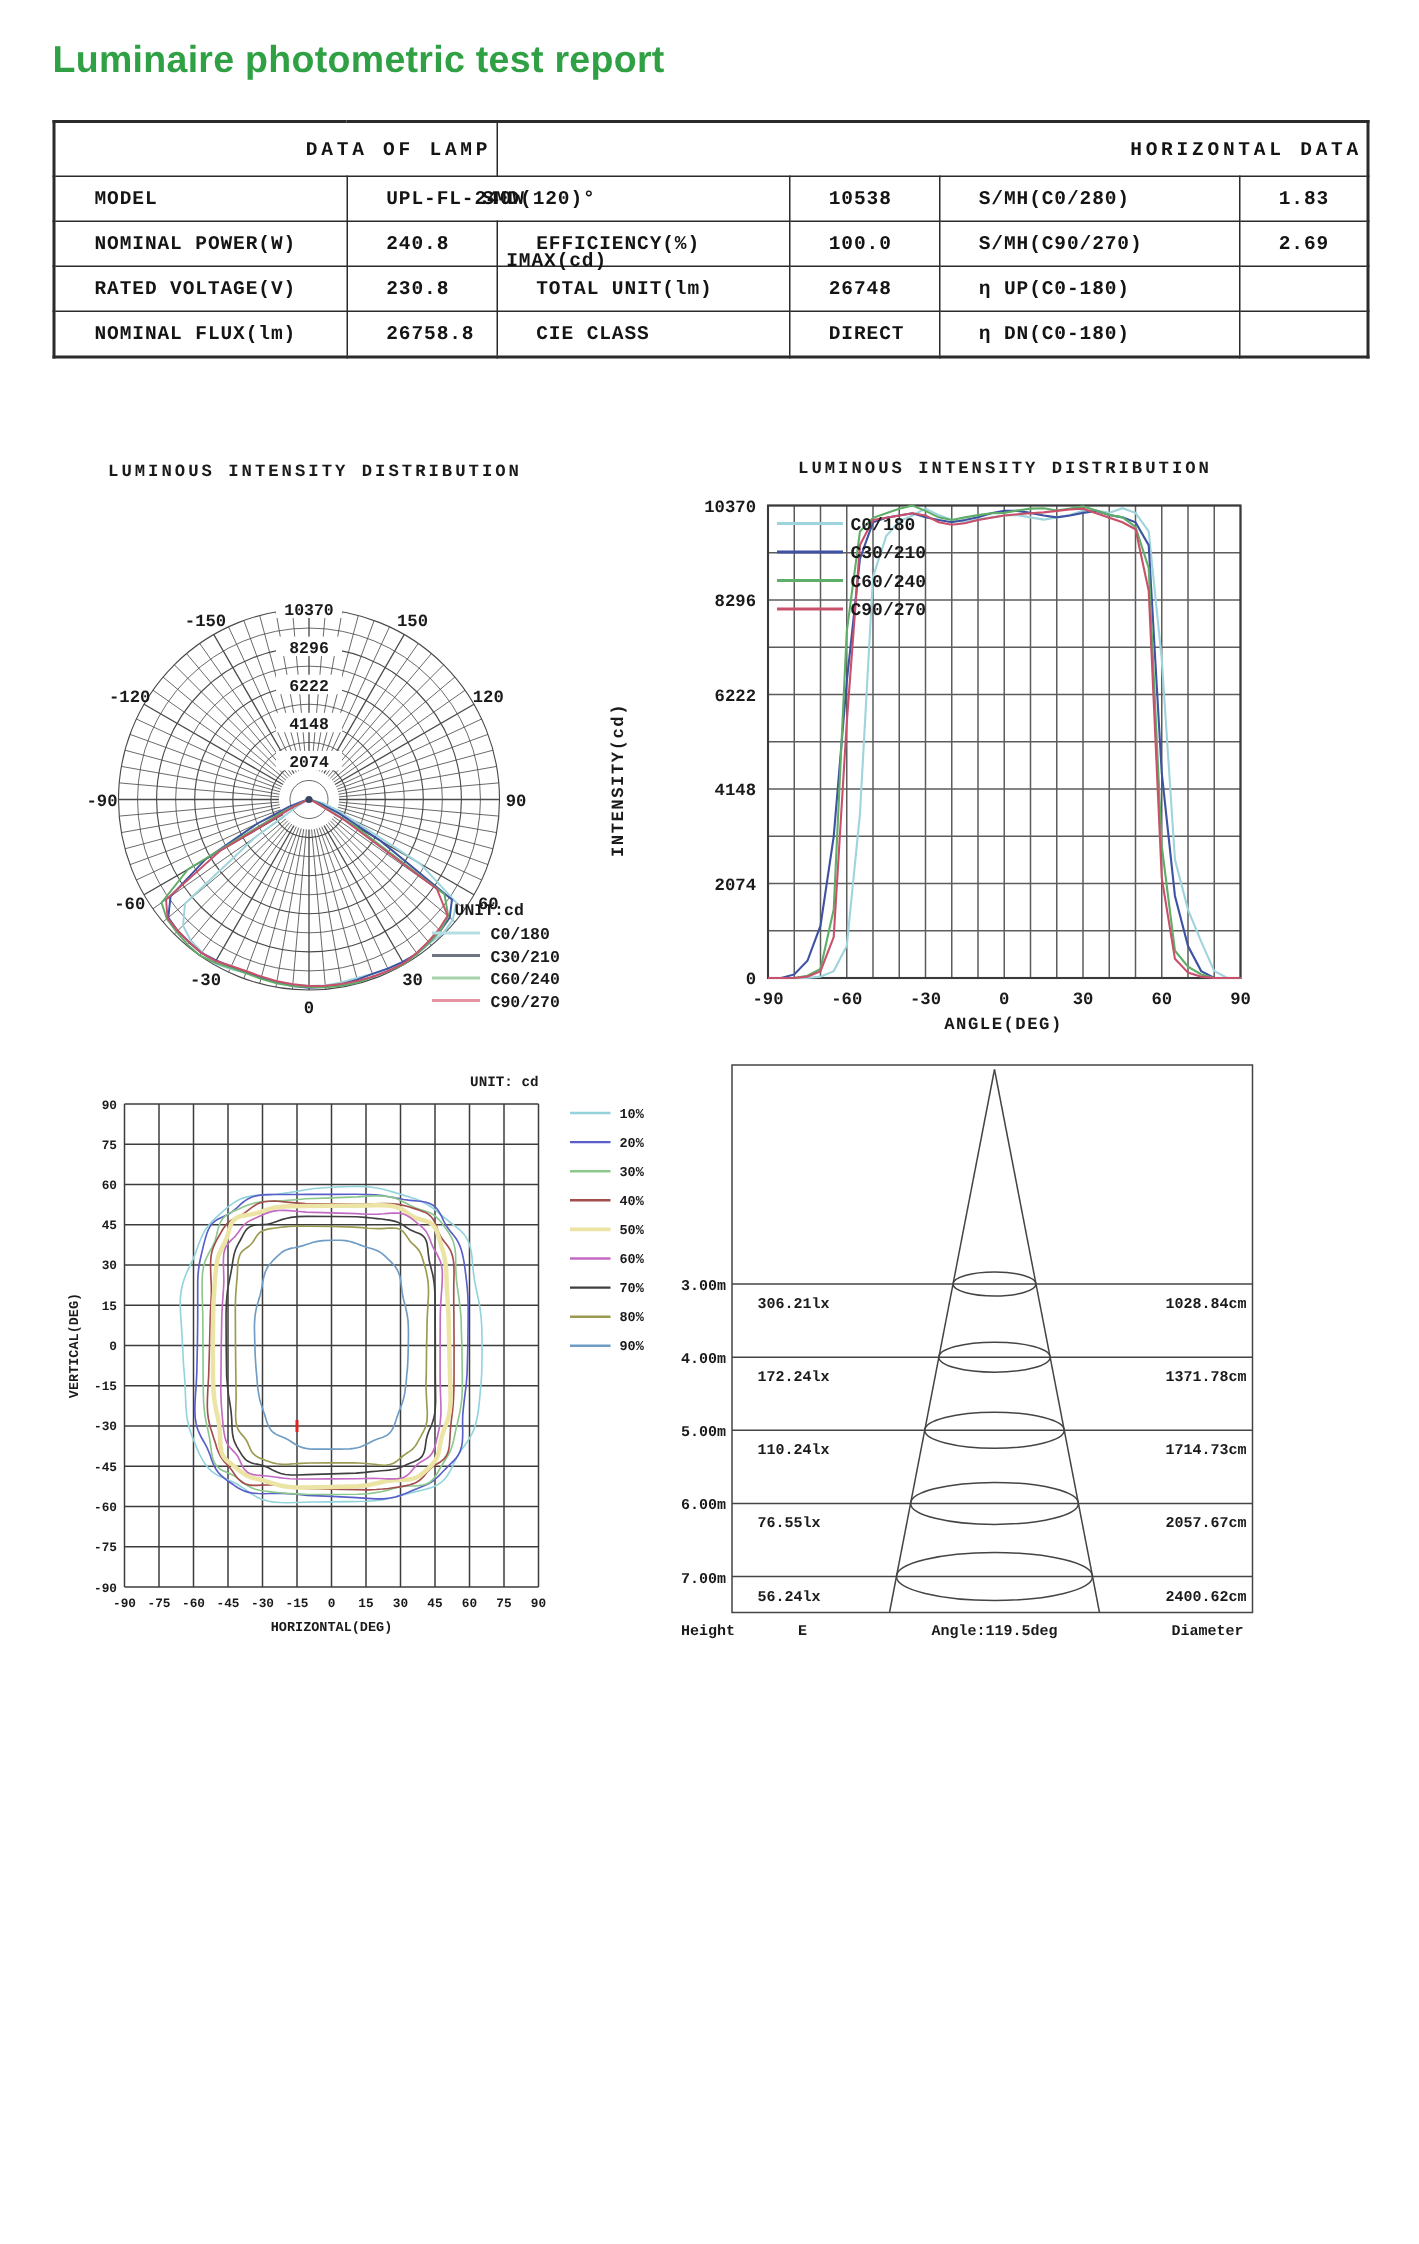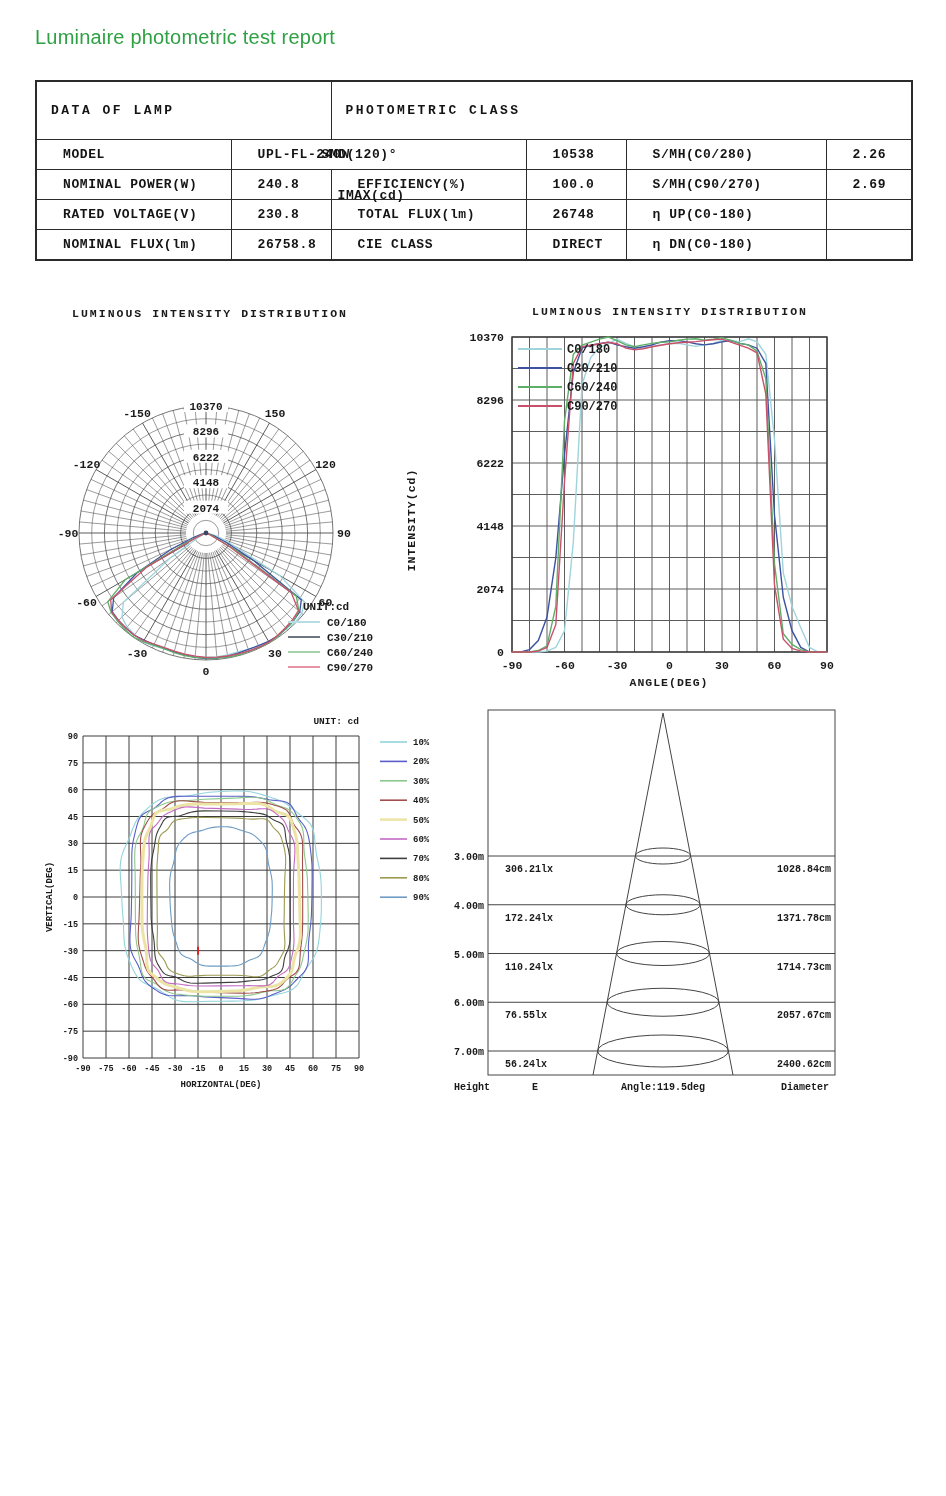--- a/index.html
+++ b/index.html
@@ -1,25 +1,25 @@
 <!DOCTYPE html>
 <html><head>
 <meta charset="utf-8">
 <style>
   html,body { margin:0; padding:0; background:#e8e8e8; }
   #page { position:relative; width:946px; height:1496px; background:#ffffff; margin:0 auto;
           font-family:"Liberation Mono", monospace; overflow:hidden; }
   .page-title { position:absolute; left:35px; top:26px; font-family:"Liberation Sans", sans-serif;
-                font-size:20px; font-weight:normal; letter-spacing:0.2px; }
+                font-size:25px; font-weight:bold; letter-spacing:0.2px; }
   table.rpt { position:absolute; left:35px; top:80px; border-collapse:collapse; table-layout:fixed;
               border:2px solid #2b2b2b; }
   table.rpt td { border:1px solid #2b2b2b; height:29px; font:bold 13px "Liberation Mono", monospace;
                  letter-spacing:0.6px; color:#141414; padding:0 2px 0 26px; white-space:nowrap;
                  overflow:visible; }
-  table.rpt td.hdr { text-align:left; padding:14px; letter-spacing:2.5px; }
+  table.rpt td.hdr { text-align:right; padding:3px; letter-spacing:2.5px; }
   td.model-cell { position:relative; }
   .ovl-a { position:absolute; left:90px; top:7px; }
   .ovl-b { position:absolute; left:106px; top:6px;margin-top:42px; }
   svg text { font-family:"Liberation Mono", monospace; font-weight:bold; fill:#1a1a1a; }
   svg { position:absolute; }
 </style>
 </head>
 <body>
 
 <div id="page">
@@ -31,45 +31,45 @@
       <col style="width:195px">
         <col style="width:100px">
         <col style="width:195px">
       <col style="width:100px">
         <col style="width:200px">
         <col style="width:86px">
     </colgroup>
     <tbody>
         <tr>
       <td class="hdr" colspan="2">DATA OF LAMP</td>
-      <td class="hdr" colspan="4">PHOTOMETRIC CLASS</td>
+      <td class="hdr" colspan="4">HORIZONTAL DATA</td>
     </tr>
     <tr>
       <td>MODEL</td>
       <td class="model-cell" colspan="2">
         <span>UPL-FL-240W</span>
         <span class="ovl-a">SMD(120)°</span>
         <span class="ovl-b">IMAX(cd)</span>
       </td>
       <td>10538</td>
       <td>S/MH(C0/280)</td>
-      <td>2.26</td>
+      <td>1.83</td>
     </tr>
     <tr>
       <td>NOMINAL POWER(W)</td>
       <td>240.8</td>
       <td>EFFICIENCY(%)</td>
       <td>100.0</td>
       <td>S/MH(C90/270)</td>
       <td>2.69</td>
     </tr>
     <tr>
       <td>RATED VOLTAGE(V)</td>
       <td>230.8</td>
-      <td>TOTAL FLUX(lm)</td>
+      <td>TOTAL UNIT(lm)</td>
       <td>26748</td>
       <td>η UP(C0-180)</td>
       <td></td>
     </tr>
     <tr>
       <td>NOMINAL FLUX(lm)</td>
       <td>26758.8</td>
       <td>CIE CLASS</td>
       <td>DIRECT</td>
       <td>η DN(C0-180)</td>

